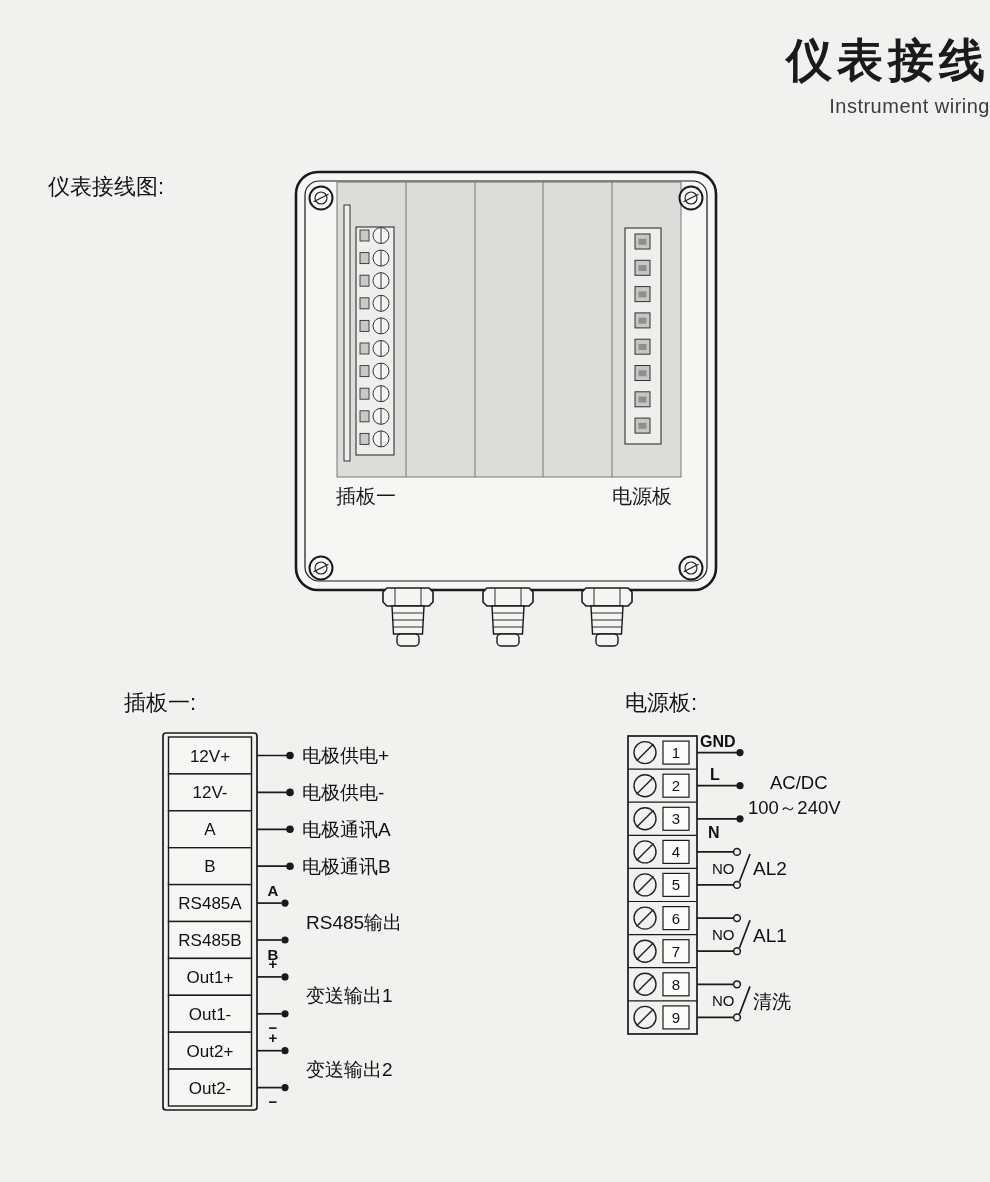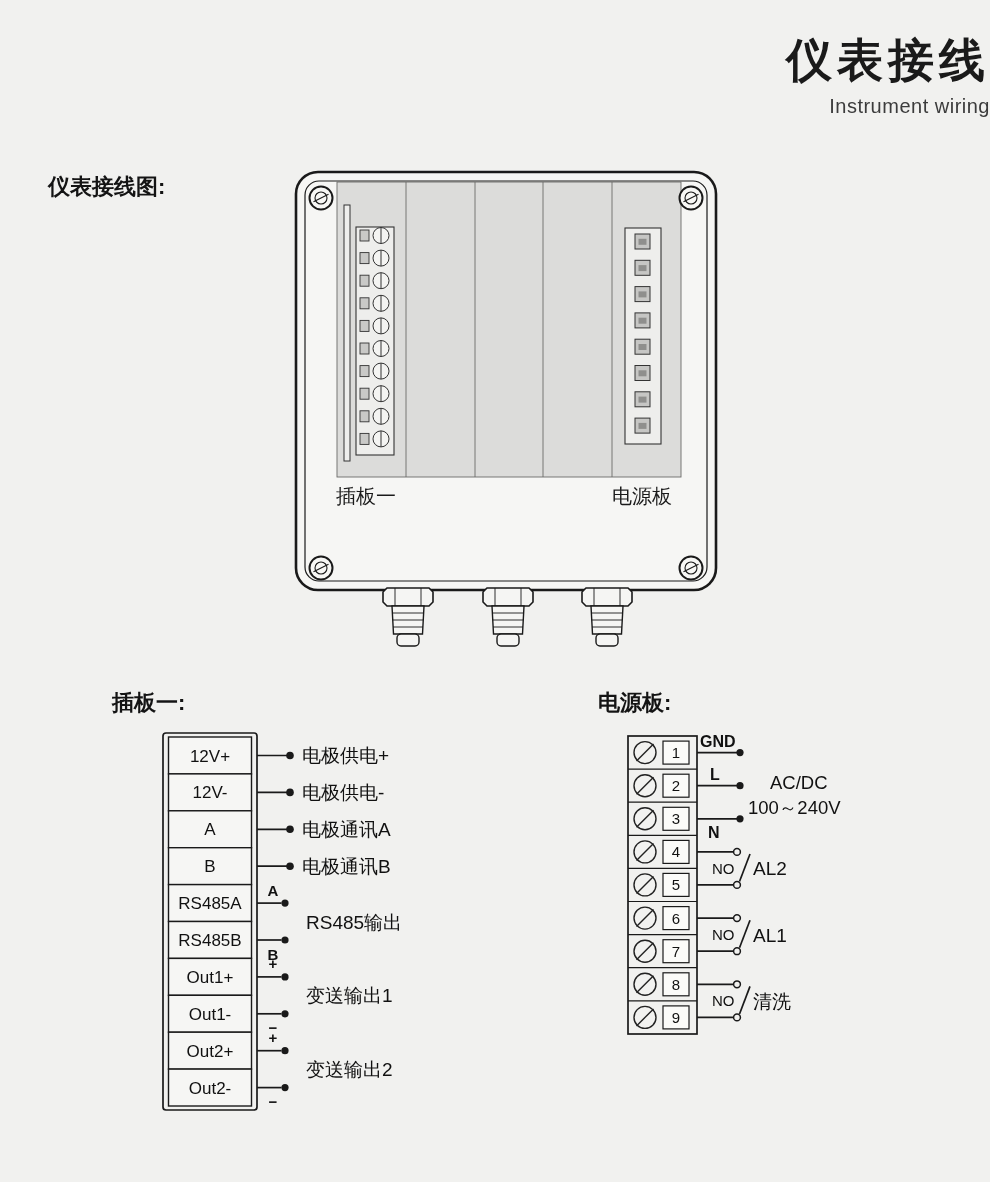--- a/index.html
+++ b/index.html
@@ -4,24 +4,24 @@
 <style>
   * { margin:0; padding:0; box-sizing:border-box; }
   html,body { width:990px; height:1182px; }
   body { background:#f1f1ef; font-family:"Liberation Sans", sans-serif; position:relative; overflow:hidden; }
   .page { position:absolute; inset:0; }
 
   .header { position:absolute; top:34px; left:0; width:100%; text-align:right; }
   .title { font-size:46px; font-weight:700; letter-spacing:5px; color:#1a1a1a; line-height:1.15; }
   .subtitle { font-size:20px; color:#3c3c3c; margin-top:8px; letter-spacing:0.5px; }
 
-  .section-label { position:absolute; font-size:22px; font-weight:700; color:#141414; }
+  .section-label { position:absolute; font-size:22px; font-weight:400; color:#141414; }
   #wiring-label { left:48px; top:172px; }
-  #board1-label { left:112px; top:688px; }
-  #power-label  { left:598px; top:688px; }
+  #board1-label { left:124px; top:688px; }
+  #power-label  { left:625px; top:688px; }
 
   svg { position:absolute; }
   #enclosure-svg { left:280px; top:165px; }
   #board1-svg    { left:120px; top:683px; }
   #power-svg     { left:600px; top:683px; }
 
   svg text { font-family:"Liberation Sans", sans-serif; fill:#111; }
   .shell  { fill:#f6f6f4; stroke:#1a1a1a; stroke-width:2.6; }
   .shell2 { fill:none; stroke:#1a1a1a; stroke-width:1.2; }
   .panel  { fill:#dcdcda; stroke:#6b6b69; stroke-width:0.9; }

